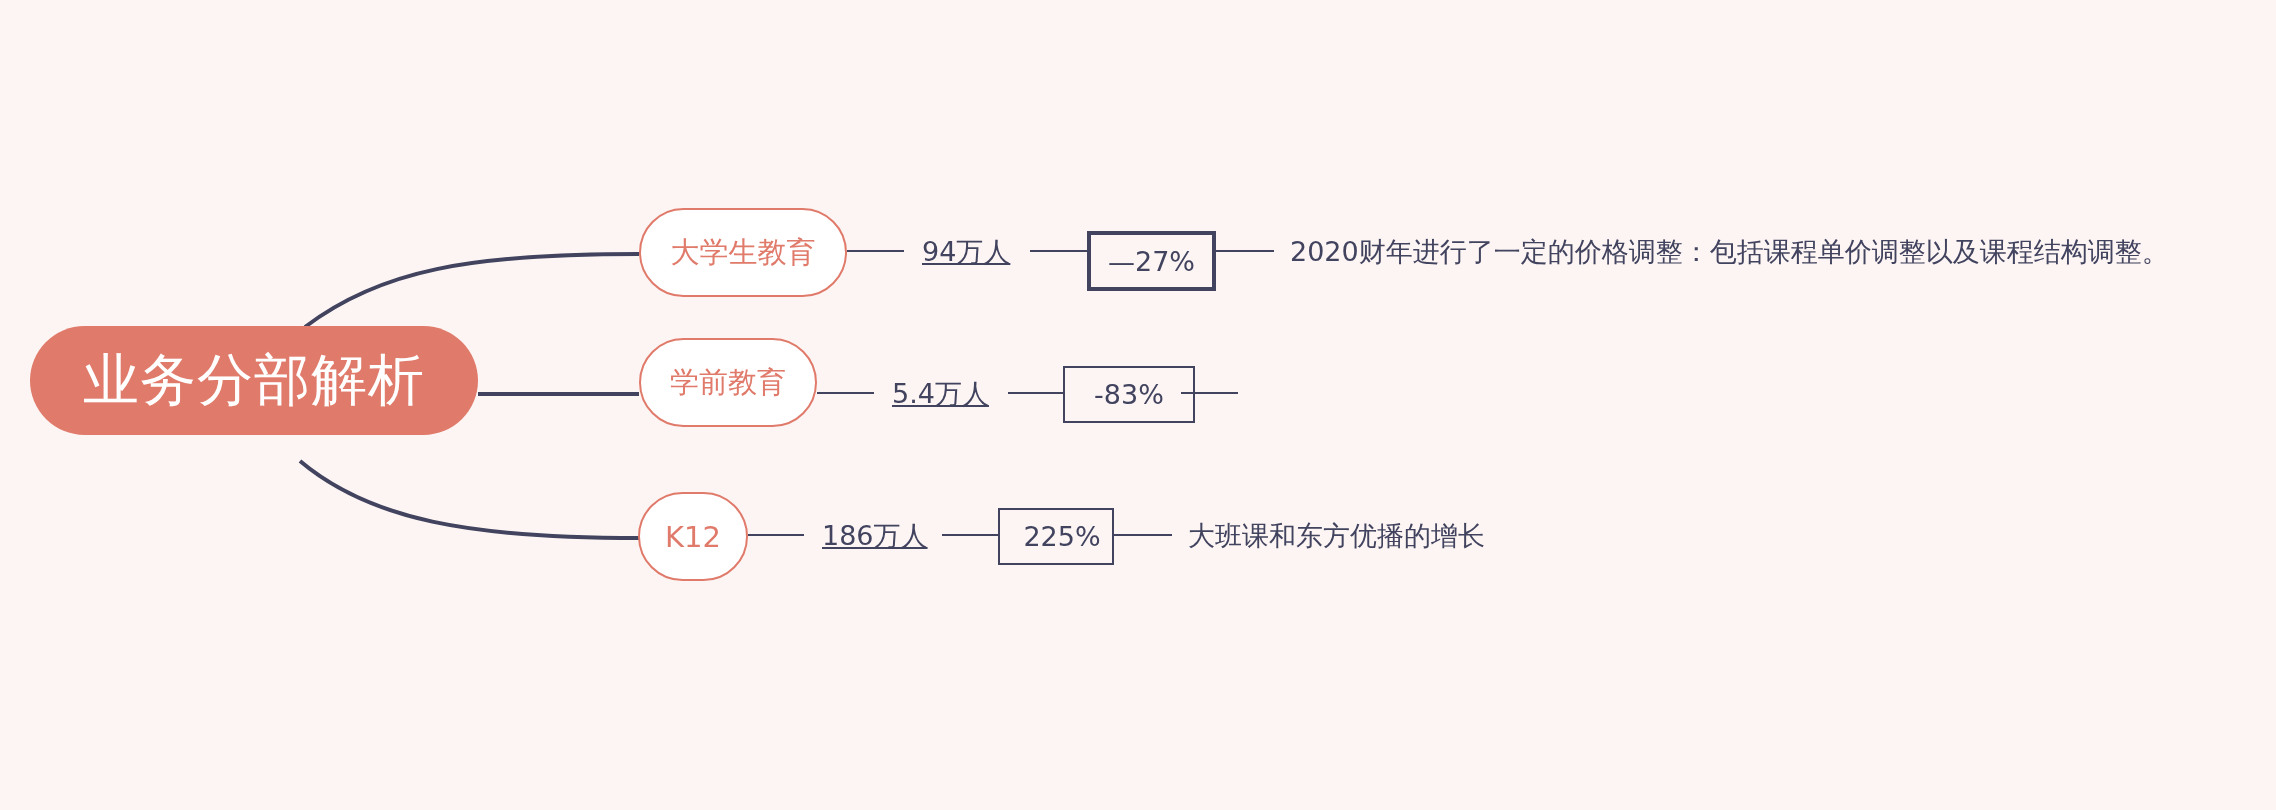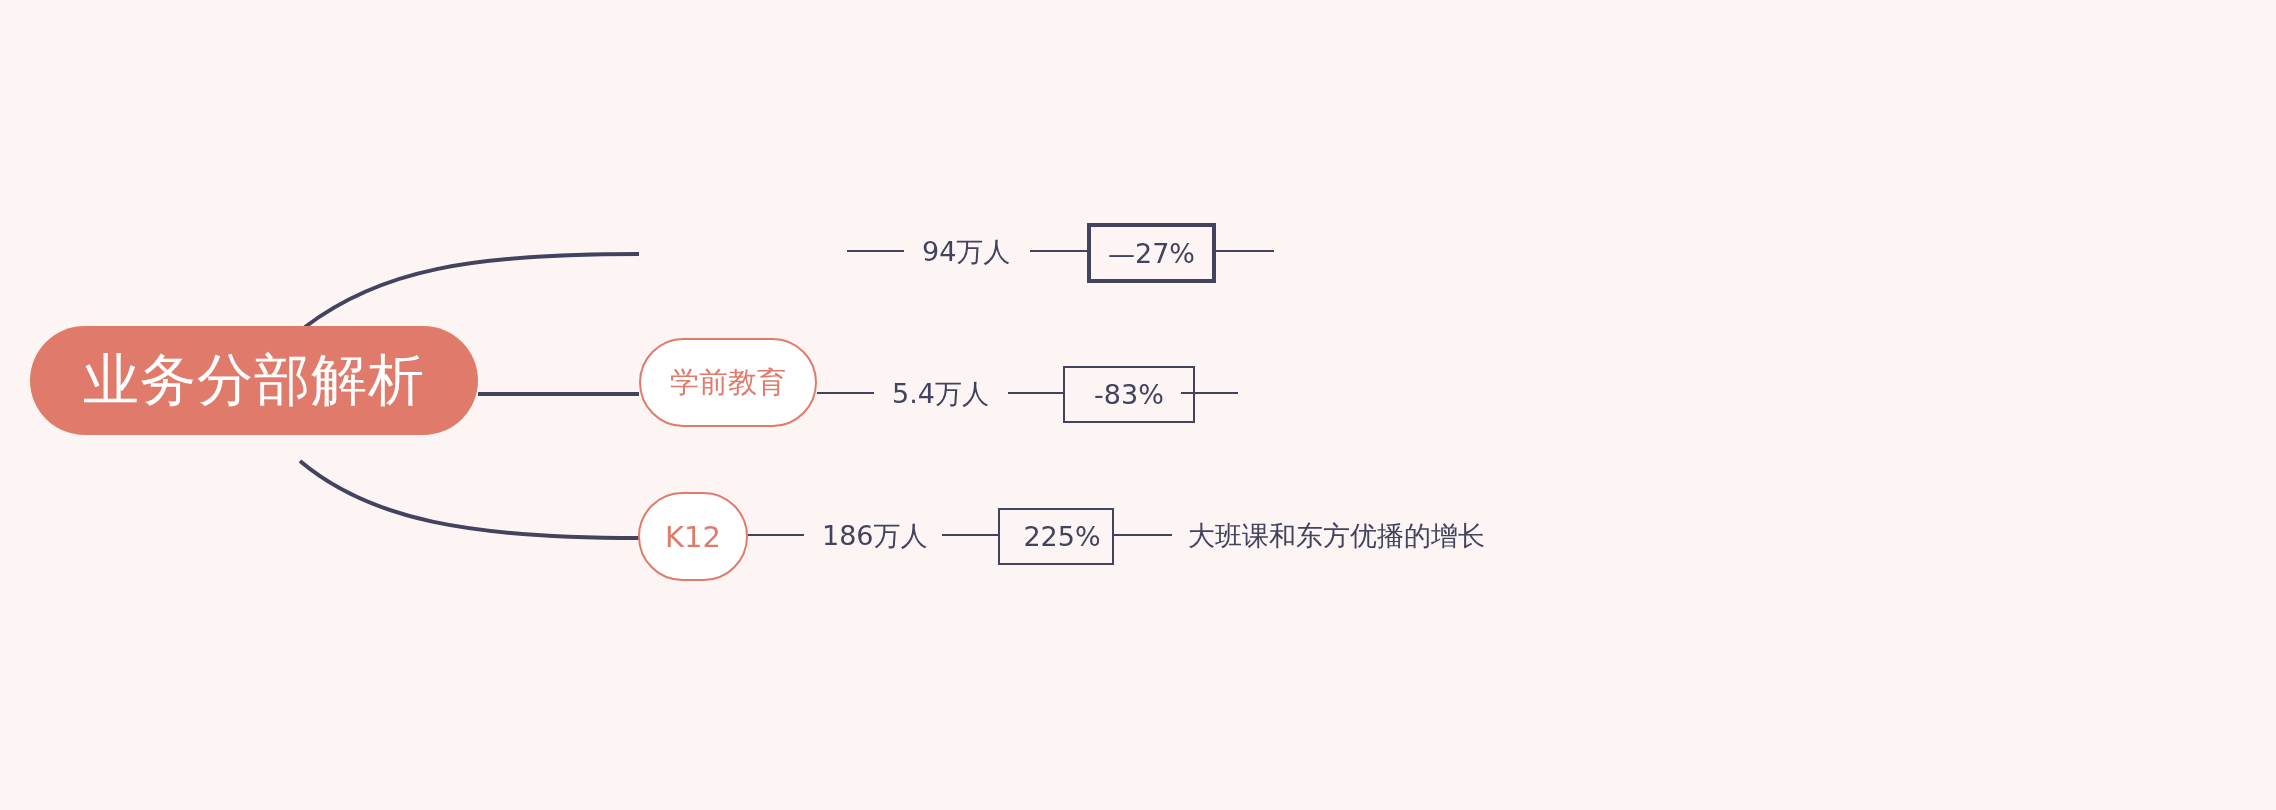--- a/index.html
+++ b/index.html
@@ -62,35 +62,37 @@
       height: 2px;
       background: #41435f;
     }
     .value-text {
       position: absolute;
       font-size: 27px;
       color: #41435f;
       line-height: 1;
       white-space: nowrap;
       cursor: pointer;
+      text-decoration: underline;
     }
     .pct-box {
       position: absolute;
       border: 2px solid #41435f;
       box-sizing: border-box;
       font-size: 27px;
       color: #41435f;
       display: flex;
       align-items: center;
       justify-content: center;
       background: #fdf5f3;
       cursor: pointer;
     }
     .pct-box.selected {
       border-width: 4px;
+      margin-top: 8px;
     }
     .desc-text {
       position: absolute;
       font-size: 27px;
       color: #41435f;
       line-height: 1;
       white-space: nowrap;
       cursor: pointer;
     }
   </style>
@@ -102,27 +104,31 @@
   <svg class="connectors" viewBox="0 0 2276 810">
     <path d="M 305 327 C 380 270, 470 254, 639 254" fill="none" stroke="#41435f" stroke-width="4"></path>
     <path d="M 478 394 L 639 394" fill="none" stroke="#41435f" stroke-width="4"></path>
     <path d="M 300 461 C 370 520, 470 538, 639 538" fill="none" stroke="#41435f" stroke-width="4"></path>
   </svg>
 
   <div class="root-node">
     <span>业务分部解析</span>
   </div>
 
+  <div class="branch-node" style="left:639px; top:208px; width:208px;">
+    <span>大学生教育</span>
+  </div>
   <div class="hline" style="left:847px; top:250px; width:57px;"></div>
   <div class="value-text" style="left:922px; top:238px;">94万人</div>
   <div class="hline" style="left:1030px; top:250px; width:57px;"></div>
   <div class="pct-box selected" style="left:1087px; top:223px; width:129px; height:60px;">
     <span>—27%</span>
   </div>
   <div class="hline" style="left:1216px; top:250px; width:58px;"></div>
+  <div class="desc-text" style="left:1290px; top:238px;">2020财年进行了一定的价格调整：包括课程单价调整以及课程结构调整。</div>
 
   <div class="branch-node" style="left:639px; top:338px; width:178px;">
     <span>学前教育</span>
   </div>
   <div class="hline" style="left:817px; top:392px; width:57px;"></div>
   <div class="value-text" style="left:892px; top:380px;">5.4万人</div>
   <div class="hline" style="left:1008px; top:392px; width:55px;"></div>
   <div class="pct-box" style="left:1063px; top:366px; width:132px; height:57px;">
     <span>-83%</span>
   </div>

